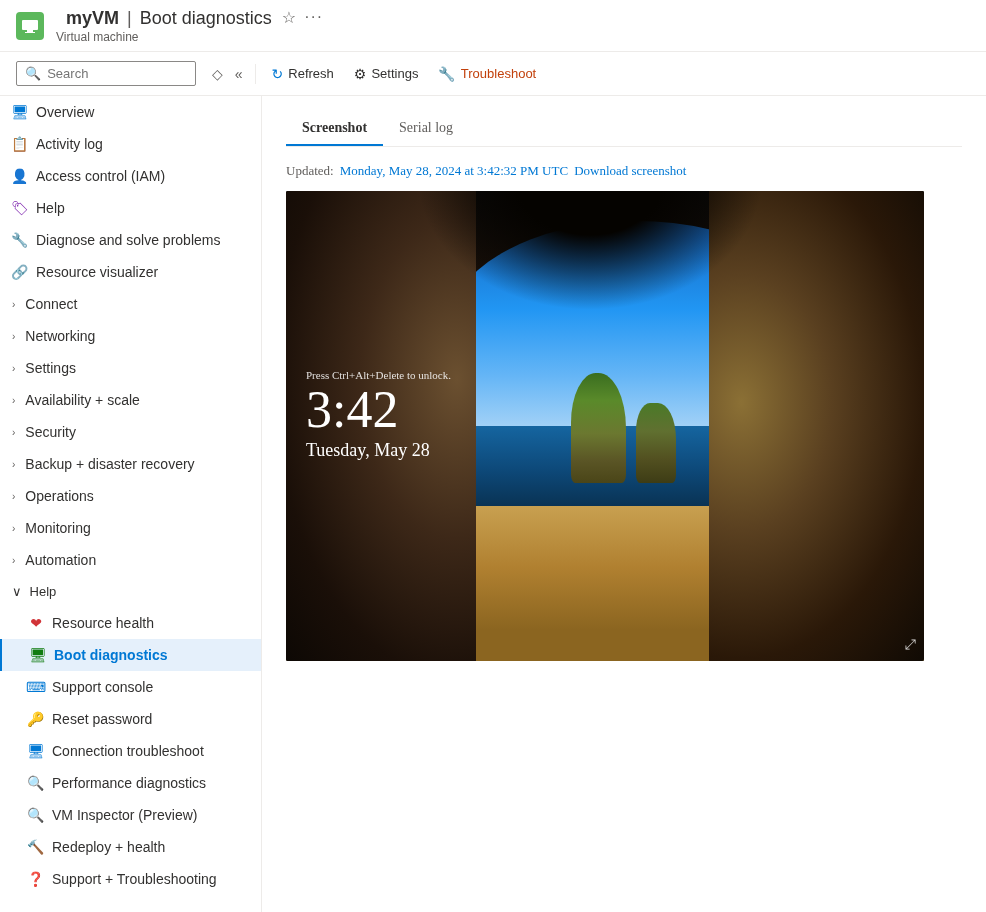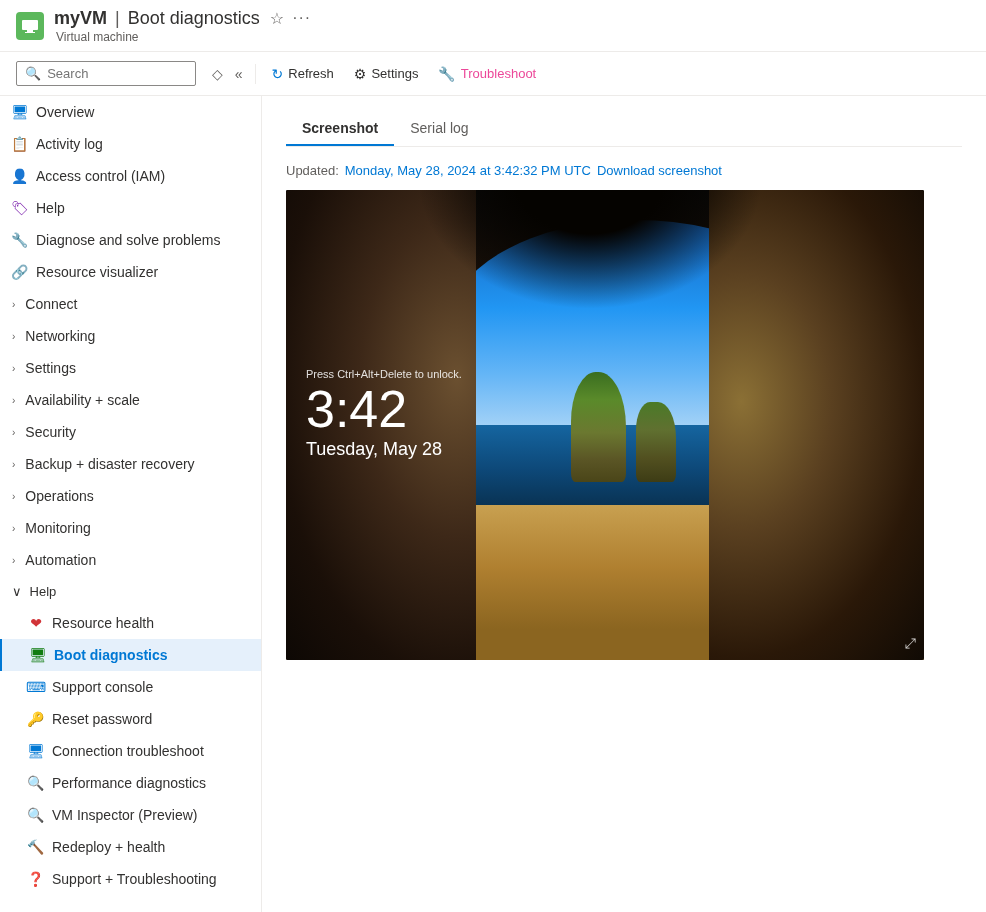--- a/index.html
+++ b/index.html
@@ -9,21 +9,21 @@
     .header { display: flex; align-items: center; padding: 8px 16px; border-bottom: 1px solid #edebe9; background: #fff; height: 52px; }
     .header-icon { width: 28px; height: 28px; background: #5cb85c; border-radius: 4px; display: flex; align-items: center; justify-content: center; margin-right: 10px; }
     .header-icon svg { width: 18px; height: 18px; }
     .header-title { font-size: 18px; font-weight: 600; color: #323130; }
     .header-separator { font-size: 18px; color: #605e5c; margin: 0 8px; }
     .header-subtitle { font-size: 18px; color: #323130; }
     .header-star { color: #605e5c; margin-left: 10px; cursor: pointer; font-size: 16px; }
     .header-dots { color: #605e5c; margin-left: 8px; cursor: pointer; font-size: 16px; letter-spacing: 1px; }
     .header-meta { font-size: 12px; color: #605e5c; margin-left: 2px; }
     .header-left { display: flex; flex-direction: column; }
-    .header-top-row { display: flex; align-items: center; }
+    .header-top-row { display: flex; align-items: flex-start; margin-left: 12px; }
 
     
     .toolbar { display: flex; align-items: center; padding: 6px 16px; border-bottom: 1px solid #edebe9; background: #fff; height: 44px; gap: 4px; }
     .search-box { display: flex; align-items: center; border: 1px solid #8a8886; border-radius: 2px; padding: 4px 8px; width: 180px; gap: 6px; }
     .search-box input { border: none; outline: none; font-size: 13px; color: #323130; width: 100%; background: transparent; }
     .toolbar-divider { width: 1px; height: 20px; background: #edebe9; margin: 0 4px; }
     .toolbar-btn { display: flex; align-items: center; gap: 5px; padding: 5px 8px; border: none; background: transparent; cursor: pointer; color: #323130; font-size: 13px; border-radius: 2px; }
     .btn-icon { font-size: 14px; }
     .toolbar-arrows { display: flex; gap: 4px; margin-left: 8px; }
     .arrow-btn { border: none; background: transparent; cursor: pointer; color: #605e5c; font-size: 14px; padding: 2px 4px; }
@@ -36,21 +36,21 @@
     .sidebar-item { display: flex; align-items: center; padding: 8px 12px; cursor: pointer; gap: 8px; }
     .sidebar-item.active { background: #e5f0fb; border-left: 2px solid #0078d4; }
     .sidebar-item.active .item-label { color: #0078d4; font-weight: 600; }
     .sidebar-item .item-icon { width: 16px; height: 16px; flex-shrink: 0; display: flex; align-items: center; justify-content: center; font-size: 14px; }
     .sidebar-item .item-label { font-size: 14px; color: #323130; }
     .sidebar-item .chevron { margin-right: 2px; font-size: 10px; color: #605e5c; }
     .sidebar-section-header { display: flex; align-items: center; padding: 8px 12px; cursor: pointer; gap: 8px; }
     .sidebar-section-header .item-label { font-size: 13px; color: #323130; font-weight: 400; }
 
     
-    .content { flex: 1; overflow-y: auto; padding: 16px 24px; }
+    .content { flex: 1; overflow-y: auto; padding: 16px 24px; font-family: Liberation Serif, serif; }
     .tabs { display: flex; border-bottom: 1px solid #edebe9; margin-bottom: 16px; }
     .tab { padding: 8px 16px; cursor: pointer; font-size: 14px; color: #605e5c; border-bottom: 2px solid transparent; }
     .tab.active { color: #323130; border-bottom: 2px solid #0078d4; font-weight: 600; }
     .update-bar { display: flex; align-items: flex-start; gap: 6px; margin-bottom: 12px; font-size: 13px; color: #323130; }
     .update-label { color: #605e5c; }
     .update-time { color: #0078d4; }
     .download-link { color: #0078d4; cursor: pointer; text-decoration: none; }
     .screenshot-container { width: 638px; height: 470px; background: #000; border-radius: 2px; overflow: hidden; position: relative; }
 
     
@@ -102,21 +102,21 @@
   <button class="toolbar-btn">
     <span class="btn-icon icon-blue">↻</span>
     <span>Refresh</span>
   </button>
   <button class="toolbar-btn">
     <span class="btn-icon">⚙</span>
     <span>Settings</span>
   </button>
   <button class="toolbar-btn">
     <span class="btn-icon icon-blue">🔧</span>
-    <span style="color:#ec4899;">Troubleshoot</span>
+    <span style="color:#c2410c;">Troubleshoot</span>
   </button>
 </div>
 
 <div class="main-layout">
 
   <div class="sidebar">
 
     <div class="sidebar-item">
       <span class="item-icon" style="color:#0078d4;">🖥</span>
       <span class="item-label">Overview</span>

